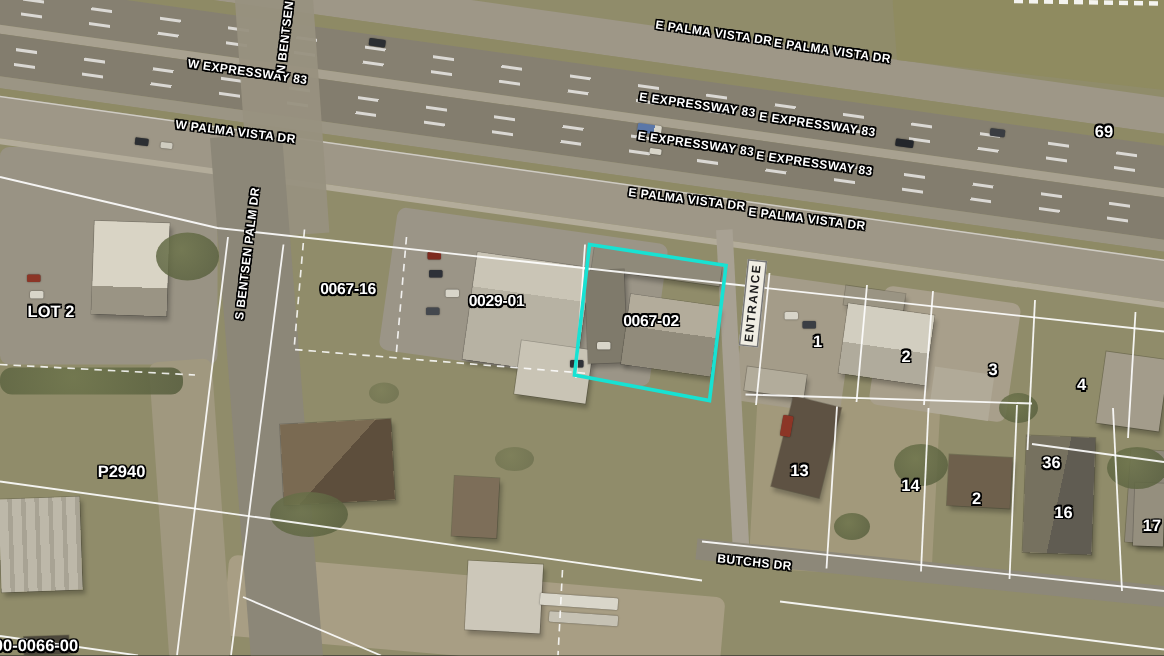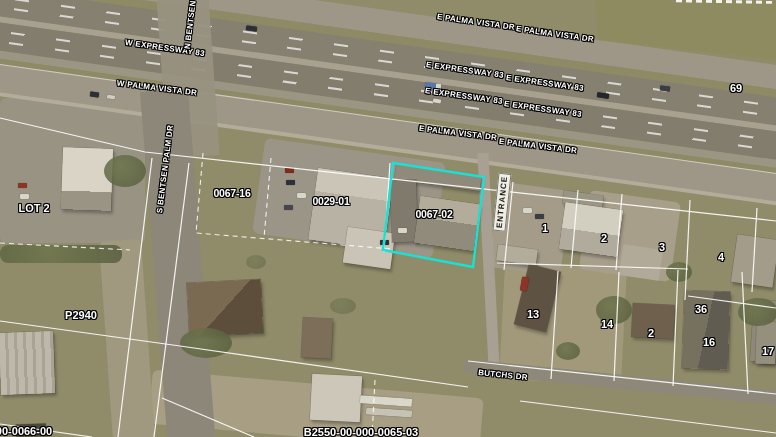--- a/index.html
+++ b/index.html
@@ -185,21 +185,20 @@
   <span class="lbl" style="left:503px;top:375px;transform:translate(-50%,-50%) rotate(6deg);">BUTCHS DR</span>
   <span class="lbl" style="left:191px;top:18px;transform:translate(-50%,-50%) rotate(-83deg);">N BENTSEN PA</span>
   <span class="lbl" style="left:165px;top:169px;transform:translate(-50%,-50%) rotate(-83deg);">S BENTSEN PALM DR</span>
   <span class="ent" style="left:502px;top:202px;transform:translate(-50%,-50%) rotate(-84deg);">ENTRANCE</span>
 
   <span class="pid" style="left:232px;top:193px;transform:translate(-50%,-50%);">0067-16</span>
   <span class="pid" style="left:331px;top:201px;transform:translate(-50%,-50%);">0029-01</span>
   <span class="pid" style="left:434px;top:214px;transform:translate(-50%,-50%);text-align:right;">0067-02</span>
   <span class="big" style="left:34px;top:208px;transform:translate(-50%,-50%);">LOT 2</span>
   <span class="big" style="left:81px;top:315px;transform:translate(-50%,-50%);">P2940</span>
-  <span class="big" style="left:361px;top:432px;transform:translate(-50%,-50%);">B2550-00-000-0065-03</span>
   <span class="big" style="left:24px;top:431px;transform:translate(-50%,-50%);">00-0066-00</span>
 
   <span class="num" style="left:545px;top:228px;transform:translate(-50%,-50%);">1</span>
   <span class="num" style="left:604px;top:238px;transform:translate(-50%,-50%);">2</span>
   <span class="num" style="left:662px;top:247px;transform:translate(-50%,-50%);">3</span>
   <span class="num" style="left:721px;top:257px;transform:translate(-50%,-50%);">4</span>
   <span class="num" style="left:533px;top:314px;transform:translate(-50%,-50%);">13</span>
   <span class="num" style="left:607px;top:324px;transform:translate(-50%,-50%);">14</span>
   <span class="num" style="left:651px;top:333px;transform:translate(-50%,-50%);">2</span>
   <span class="num" style="left:709px;top:342px;transform:translate(-50%,-50%);">16</span>

